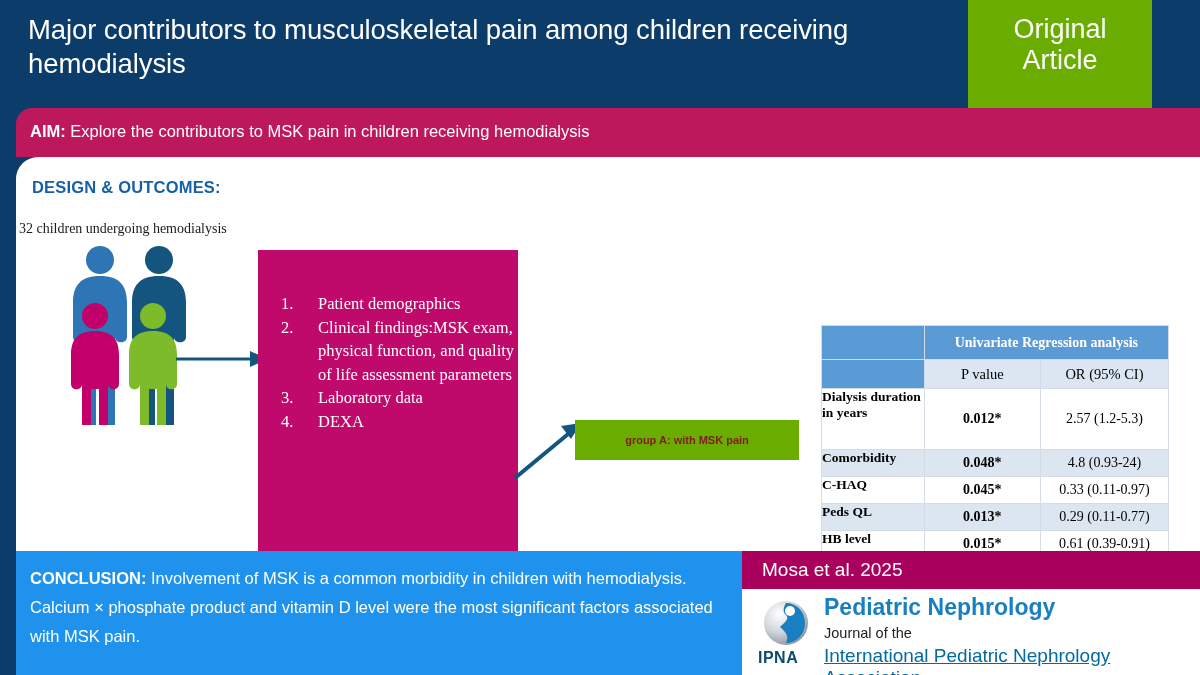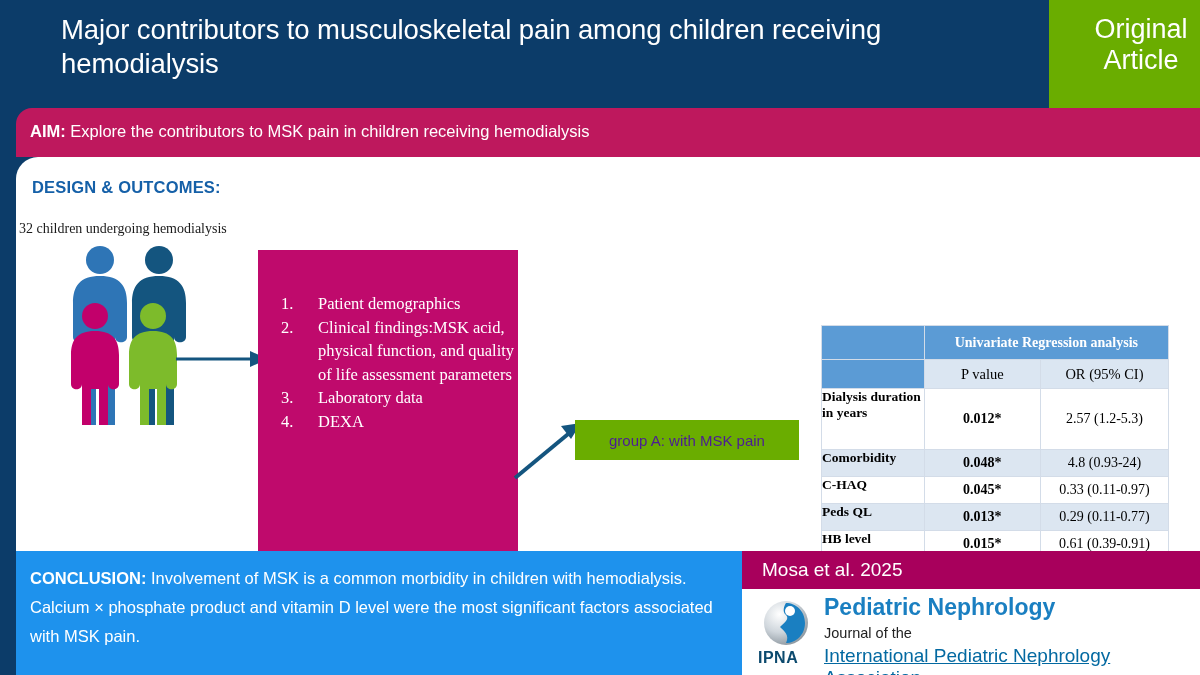--- a/index.html
+++ b/index.html
@@ -6,28 +6,28 @@
   body{
     width:1200px;height:675px;
     background:#0c3c69;
     font-family:"Liberation Sans", sans-serif;
     overflow:hidden;
     position:relative;
   }
   .page{position:absolute;left:0;top:0;width:1200px;height:675px;}
 
   
-  .header{position:absolute;left:0;top:0;width:1088px;height:108px;background:#0c3c69;margin-left:33px;}
+  .header{position:absolute;left:0;top:0;width:1088px;height:108px;background:#0c3c69;}
   .title{
     position:absolute;left:28px;top:13px;width:970px;
     color:#ffffff;font-size:27.5px;line-height:34px;font-weight:400;
     letter-spacing:-0.1px;
   }
   .badge{
-    position:absolute;left:1016px;top:0;width:184px;height:108px;
+    position:absolute;left:968px;top:0;width:184px;height:108px;
     background:#6aad00;
   }
   .badge-inner{
     position:absolute;left:0;top:14px;width:184px;
     text-align:center;color:#ffffff;font-size:27px;line-height:31px;
   }
 
   
   .aim-bar{
     position:absolute;left:16px;top:108px;width:1184px;height:49px;
@@ -78,21 +78,21 @@
   .magenta-list li .num{
     position:absolute;left:9px;top:0;width:36px;
   }
 
   
   .group-a{
     position:absolute;left:559px;top:263px;width:224px;height:40px;
     background:#6aad00;
     display:flex;align-items:center;justify-content:center;
   }
-  .group-a span{color:#4c1d95;font-size:15px;}
+  .group-a span{color:#7f1d1d;font-size:11px;font-weight:bold;}
   .group-b{
     position:absolute;left:559px;top:424px;width:224px;height:40px;
     background:#ffffff;border:3px solid #bf0a6c;box-sizing:border-box;
     display:flex;align-items:center;justify-content:center;
   }
   .group-b span{color:#111111;font-size:16.5px;}
 
   
   .diag-arrows{position:absolute;left:495px;top:255px;width:90px;height:200px;}
 
@@ -223,21 +223,21 @@
     </div>
 
     <div class="magenta-box">
       <ul class="magenta-list">
         <li>
           <span class="num">1.</span>
           <span>Patient demographics</span>
         </li>
         <li>
           <span class="num">2.</span>
-          <span>Clinical findings:MSK acid, physical function, and quality of life assessment parameters</span>
+          <span>Clinical findings:MSK exam, physical function, and quality of life assessment parameters</span>
         </li>
         <li>
           <span class="num">3.</span>
           <span>Laboratory data</span>
         </li>
         <li>
           <span class="num">4.</span>
           <span>DEXA</span>
         </li>
       </ul>

